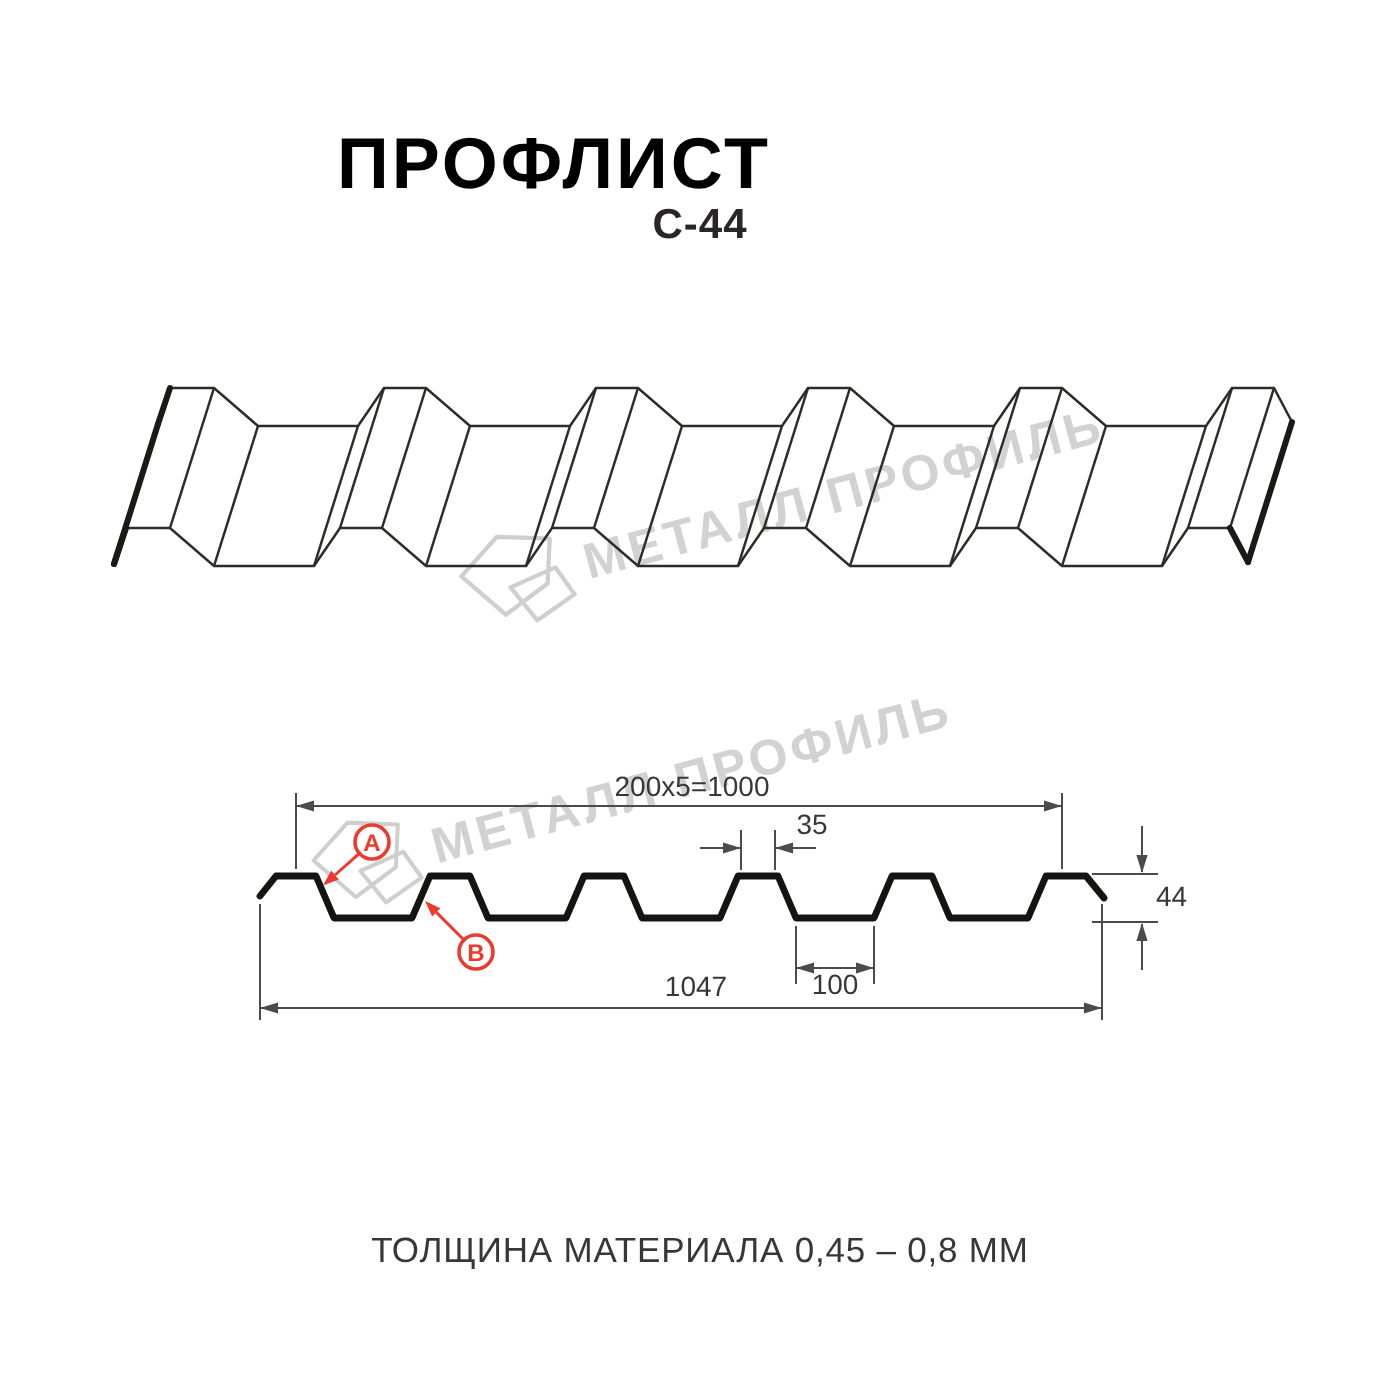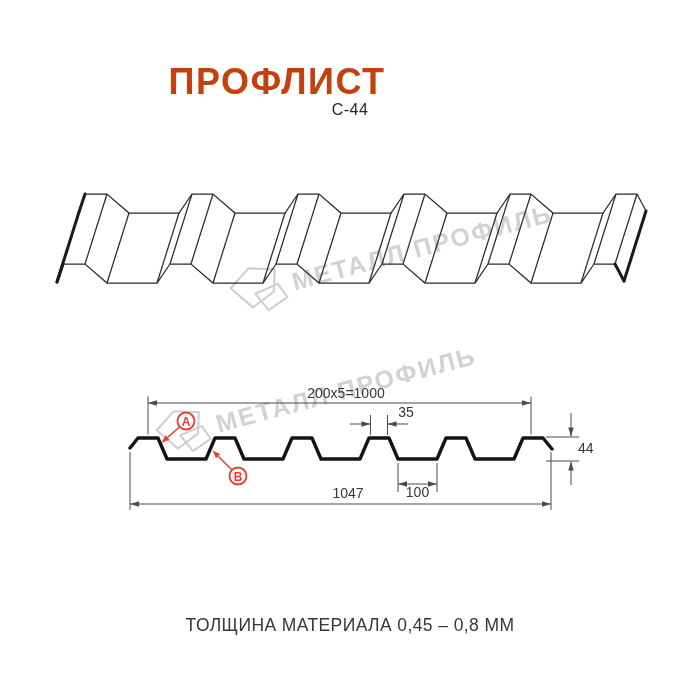--- a/index.html
+++ b/index.html
@@ -1,21 +1,21 @@
 <!DOCTYPE html>
 <html><head>
 <meta charset="utf-8">
 <style>
   html,body{margin:0;padding:0;background:#fff;}
   .page{position:relative;width:700px;height:700px;background:#ffffff;overflow:hidden;
         font-family:"Liberation Sans","DejaVu Sans",sans-serif;}
   .title{position:absolute;left:0;top:61px;width:554px;text-align:center;
-         font-size:36px;font-weight:bold;letter-spacing:1.5px;color:#c2410c;}
+         font-size:36px;font-weight:bold;letter-spacing:1.5px;color:#000000;}
   .subtitle{position:absolute;left:0;top:101px;width:700px;text-align:center;
-         font-size:16px;font-weight:normal;letter-spacing:0.5px;color:#2a2627;}
+         font-size:21px;font-weight:bold;letter-spacing:0.5px;color:#2a2627;}
   .footer{position:absolute;left:0;top:615px;width:700px;text-align:center;
          font-size:17.5px;font-weight:normal;letter-spacing:0.4px;color:#3a3637;}
   .wm{position:absolute;display:flex;align-items:center;z-index:1;
       transform:rotate(-15deg);}
   .wm-text{font-size:25px;font-weight:bold;letter-spacing:2px;color:#d2d2d2;
       white-space:nowrap;padding-left:7px;transform:translateY(3px);}
   .wm1{left:222px;top:262px;transform-origin:32px 27px;}
   .wm2{left:148px;top:406px;transform-origin:31px 25px;}
   .drawing{position:absolute;left:0;top:0;z-index:2;}
   .thin{stroke:#2e2b29;stroke-width:1.25;fill:none;}

